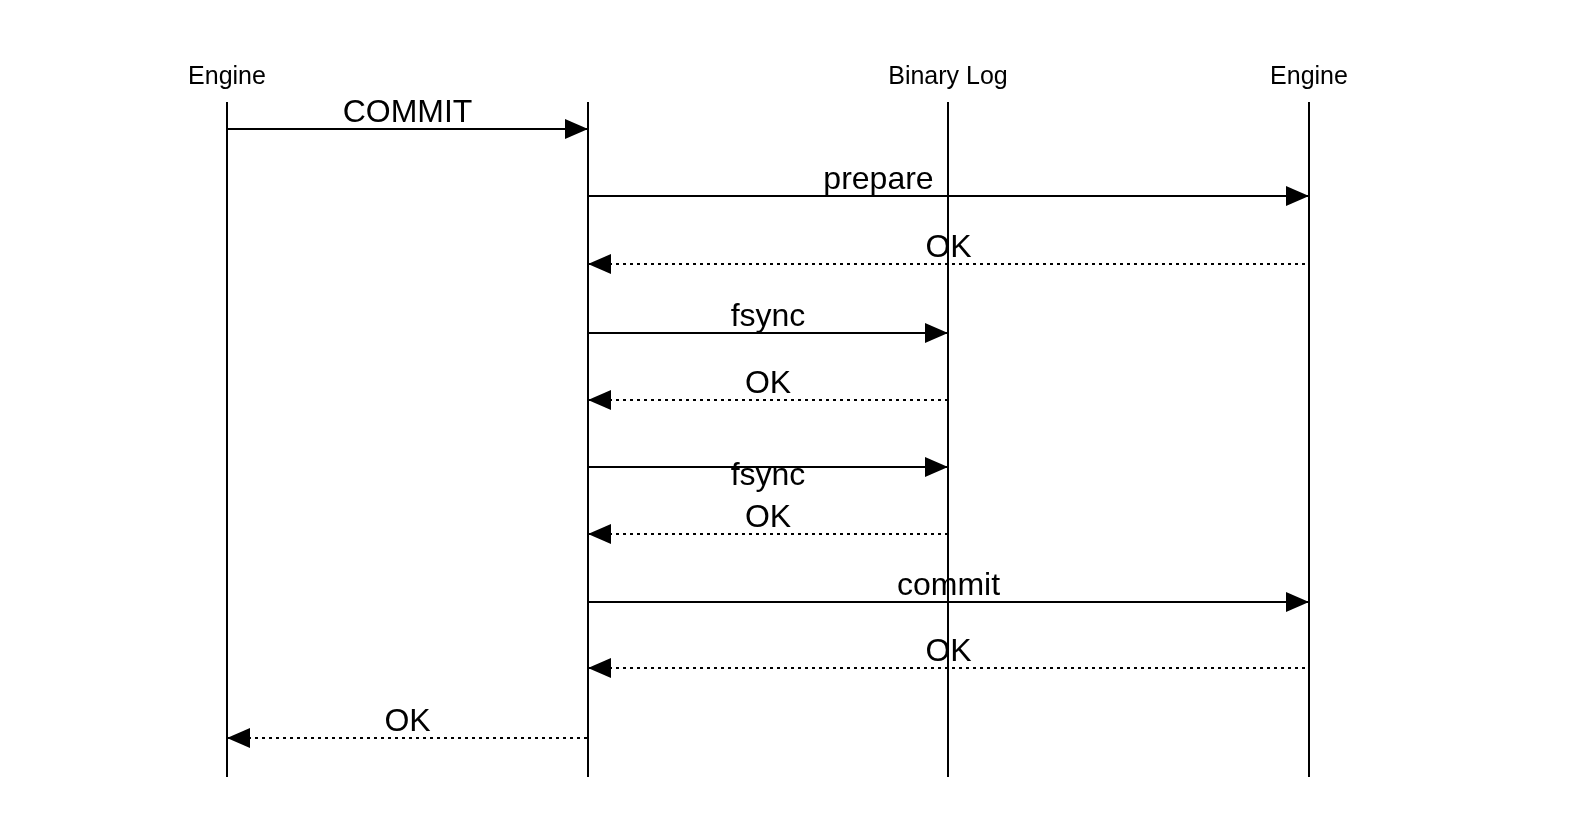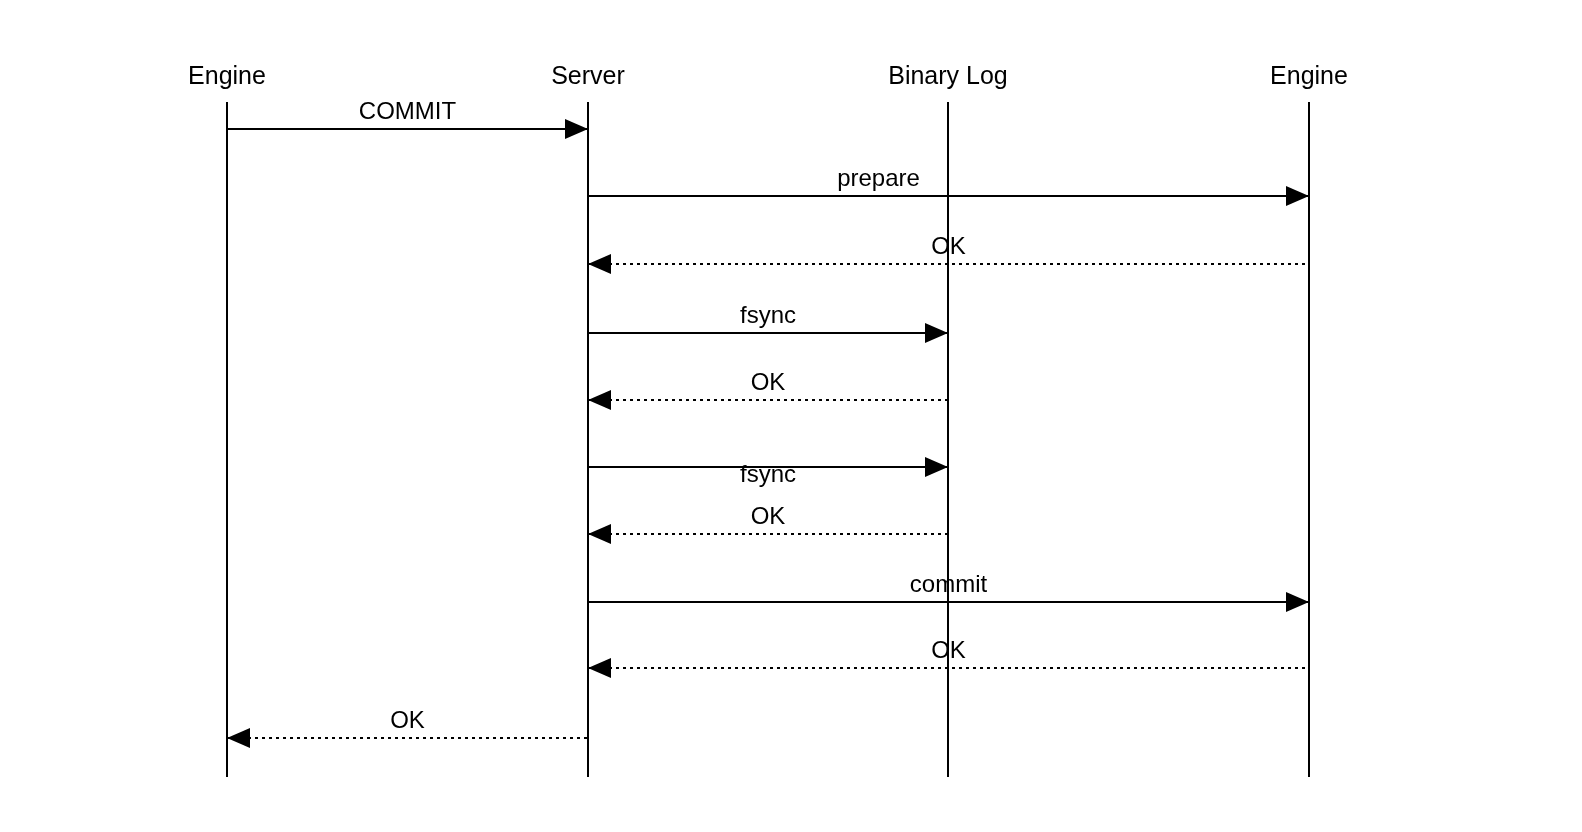--- a/index.html
+++ b/index.html
@@ -24,21 +24,21 @@
     color: #000000;
   }
   .lifeline {
     position: absolute;
     width: 2px;
     background: #000000;
   }
   .mlabel {
     position: absolute;
     text-align: center;
-    font-size: 24px;
+    font-size: 32px;
     line-height: 30px;
     white-space: nowrap;
     color: #000000;
   }
   .mline { position: absolute; height: 2px; }
   .mline.solid { background: #000000; }
   .mline.dotted {
     background: repeating-linear-gradient(90deg,
       #000 0, #000 3px, transparent 3px, transparent 7px);
   }
@@ -50,21 +50,20 @@
   }
   .mhead.right { border-left: 23px solid #000000; }
   .mhead.left  { border-right: 23px solid #000000; }
 </style>
 </head>
 <body>
 
 <div id="diagram-canvas" class="canvas">
     <div class="ptitle" style="left: 227px; top: 60px;">Engine</div>
     <div class="lifeline" style="left: 226px; top: 102px; height: 675px;"></div>
-    <div class="ptitle" style="left: 588px; top: 60px;">Server</div>
     <div class="lifeline" style="left: 587px; top: 102px; height: 675px;"></div>
     <div class="ptitle" style="left: 948px; top: 60px;">Binary Log</div>
     <div class="lifeline" style="left: 947px; top: 102px; height: 675px;"></div>
     <div class="ptitle" style="left: 1309px; top: 60px;">Engine</div>
     <div class="lifeline" style="left: 1308px; top: 102px; height: 675px;"></div>
     <div class="mline solid" style="left: 227px; top: 128px; width: 361px;"></div>
     <div class="mlabel" style="left: 227px; width: 361px; top: 96px;">COMMIT</div>
     <div class="mhead right" style="top: 119px; left: 565px;"></div>
     <div class="mline solid" style="left: 588px; top: 195px; width: 721px;"></div>
     <div class="mlabel" style="left: 588px; width: 581px; top: 163px;">prepare</div>

